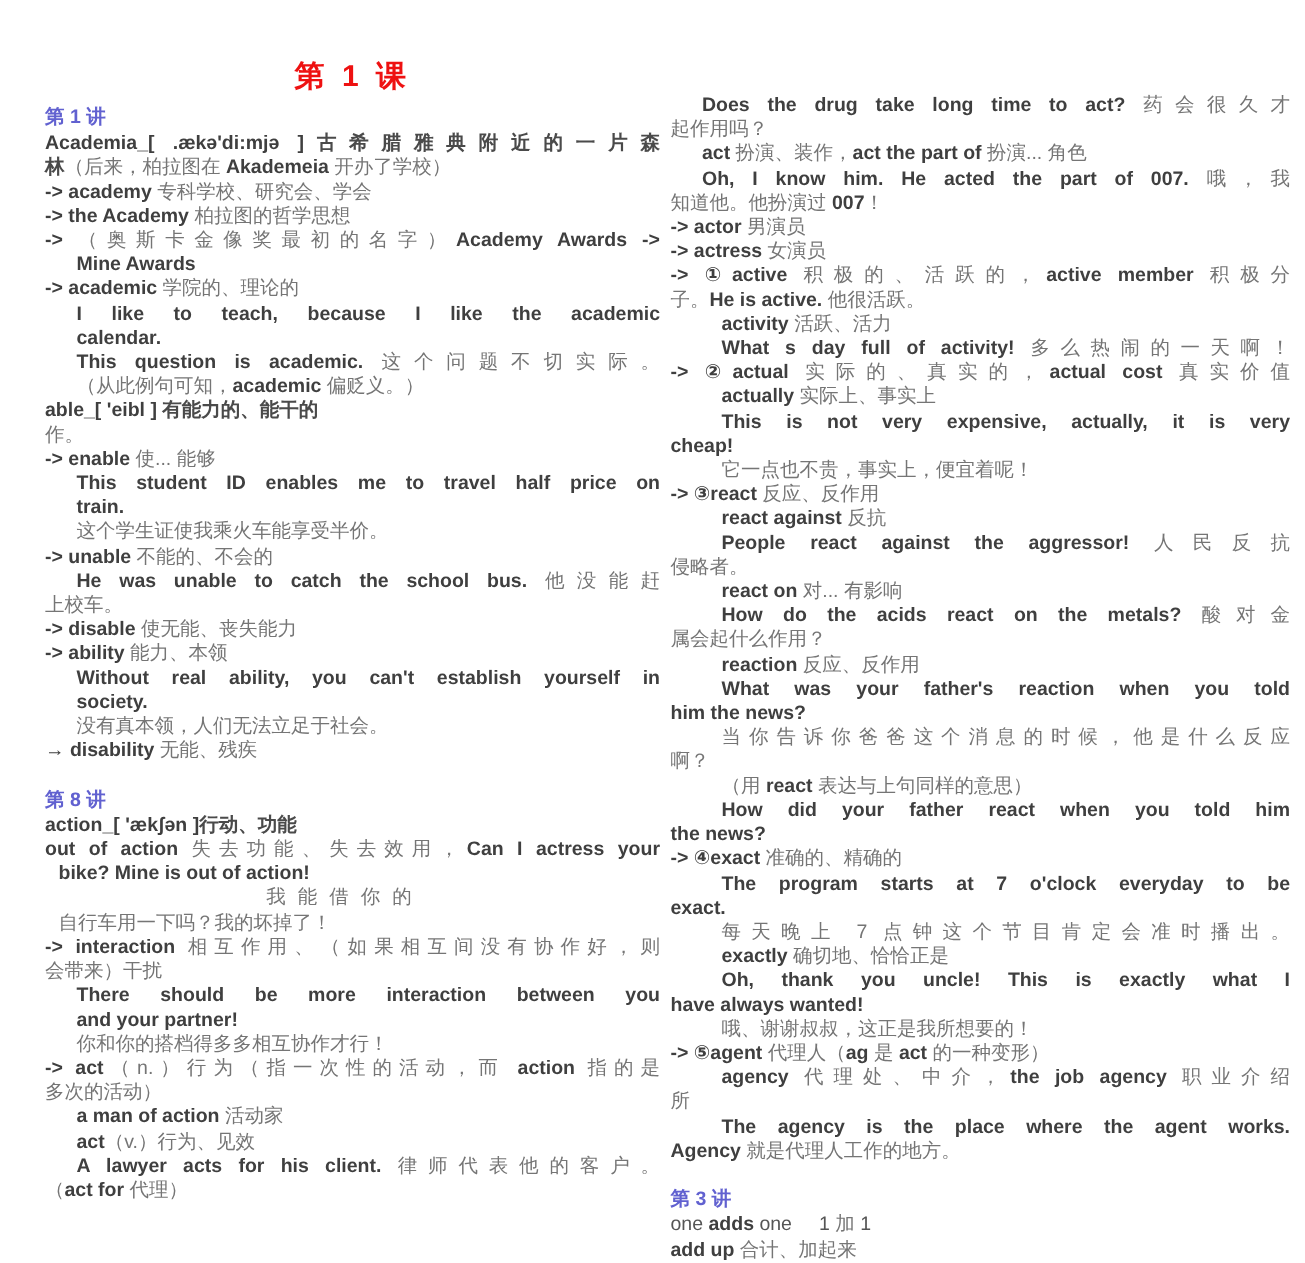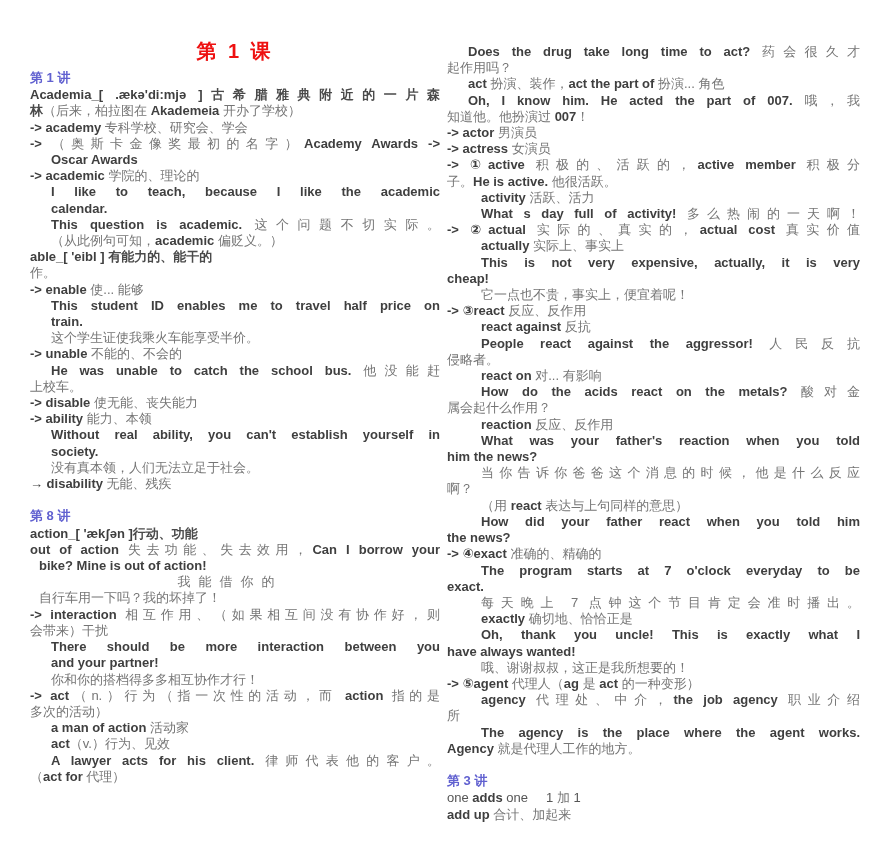--- a/index.html
+++ b/index.html
@@ -8,21 +8,21 @@
     --c-en:#3f3f3f;
     --c-cn:#757575;
     --c-cnb:#4a4a4a;
   }
   *{margin:0;padding:0;box-sizing:border-box;}
   html,body{width:870px;height:842px;overflow:hidden;background:#ffffff;}
   body{font-family:"Liberation Sans","DejaVu Sans",sans-serif;}
   .page{display:flex;width:870px;height:798px;}
   .col{font-size:13px;}
   .col.left{width:410px;margin-left:30px;}
-  .col.right{width:413px;margin-left:7px;padding-top:44px;}
+  .col.right{width:413px;margin-left:7px;padding-top:44px;margin-top:18px;}
   .title{display:block;text-align:center;color:var(--c-title);font-size:20px;
          font-weight:bold;letter-spacing:3px;margin-top:40px;margin-bottom:8px;
          line-height:22px;}
   .ln{line-height:16.2px;min-height:16.2px;color:var(--c-cn);}
   .ln.i1{padding-left:21px;}
   .ln.i2{padding-left:34px;}
   .ln.i3{padding-left:9px;}
   .ln.j{text-align:justify;text-align-last:justify;}
   .ln.ar{text-align:center;padding-right:10px;}
   .ln.ls{letter-spacing:8px;}
@@ -38,22 +38,23 @@
 <body>
 
 <div class="page">
   <div class="col left">
     <div class="title">第 1 课</div>
     <div id="col-left">
         <div class="ln sec"><span class="sec-t">第 1 讲</span></div>
         <div class="ln j"><span class="en">Academia_[ .ækə'di:mjə ]</span><span class="cb">古希腊雅典附近的一片森</span></div>
         <div class="ln"><span class="cb">林</span><span class="cn">（后来，柏拉图在 </span><span class="en">Akademeia </span><span class="cn">开办了学校）</span></div>
         <div class="ln"><span class="en">-&gt; academy </span><span class="cn">专科学校、研究会、学会</span></div>
+        <div class="ln"><span class="en">-&gt; the Academy </span><span class="cn">柏拉图的哲学思想</span></div>
         <div class="ln j"><span class="en">-&gt; </span><span class="cn">（奥斯卡金像奖最初的名字）</span><span class="en">Academy Awards -&gt;</span></div>
-        <div class="ln i1"><span class="en">Oscar Awards</span></div>
+        <div class="ln i1"><span class="en">Mine Awards</span></div>
         <div class="ln"><span class="en">-&gt; academic </span><span class="cn">学院的、理论的</span></div>
         <div class="ln i1 j"><span class="en">I like to teach, because I like the academic</span></div>
         <div class="ln i1"><span class="en">calendar.</span></div>
         <div class="ln i1 j"><span class="en">This question is academic. </span><span class="cn">这个问题不切实际。</span></div>
         <div class="ln i1"><span class="cn">（从此例句可知，</span><span class="en">academic </span><span class="cn">偏贬义。）</span></div>
         <div class="ln"><span class="en">able_[ 'eibl ] </span><span class="cb">有能力的、能干的</span></div>
         <div class="ln"><span class="cn">作。</span></div>
         <div class="ln"><span class="en">-&gt; enable </span><span class="cn">使... 能够</span></div>
         <div class="ln i1 j"><span class="en">This student ID enables me to travel half price on</span></div>
         <div class="ln i1"><span class="en">train.</span></div>
@@ -63,21 +64,21 @@
         <div class="ln"><span class="cn">上校车。</span></div>
         <div class="ln"><span class="en">-&gt; disable </span><span class="cn">使无能、丧失能力</span></div>
         <div class="ln"><span class="en">-&gt; ability </span><span class="cn">能力、本领</span></div>
         <div class="ln i1 j"><span class="en">Without real ability, you can't establish yourself in</span></div>
         <div class="ln i1"><span class="en">society.</span></div>
         <div class="ln i1"><span class="cn">没有真本领，人们无法立足于社会。</span></div>
         <div class="ln"><span class="en">→ disability </span><span class="cn">无能、残疾</span></div>
         <div class="ln gap"></div>
         <div class="ln sec"><span class="sec-t">第 8 讲</span></div>
         <div class="ln"><span class="en">action_[ 'ækʃən ]</span><span class="cb">行动、功能</span></div>
-        <div class="ln j"><span class="en">out of action </span><span class="cn">失去功能、失去效用，</span><span class="en">Can I borrow your</span></div>
+        <div class="ln j"><span class="en">out of action </span><span class="cn">失去功能、失去效用，</span><span class="en">Can I actress your</span></div>
         <div class="ln i3"><span class="en">bike? Mine is out of action!</span></div>
         <div class="ln ar ls"><span class="cn">我能借你的</span></div>
         <div class="ln i3"><span class="cn">自行车用一下吗？我的坏掉了！</span></div>
         <div class="ln j"><span class="en">-&gt; interaction </span><span class="cn">相互作用、（如果相互间没有协作好，则</span></div>
         <div class="ln"><span class="cn">会带来）干扰</span></div>
         <div class="ln i1 j"><span class="en">There should be more interaction between you</span></div>
         <div class="ln i1"><span class="en">and your partner!</span></div>
         <div class="ln i1"><span class="cn">你和你的搭档得多多相互协作才行！</span></div>
         <div class="ln j"><span class="en">-&gt; act</span><span class="cn">（n.）行为（指一次性的活动，而 </span><span class="en">action </span><span class="cn">指的是</span></div>
         <div class="ln"><span class="cn">多次的活动）</span></div>

